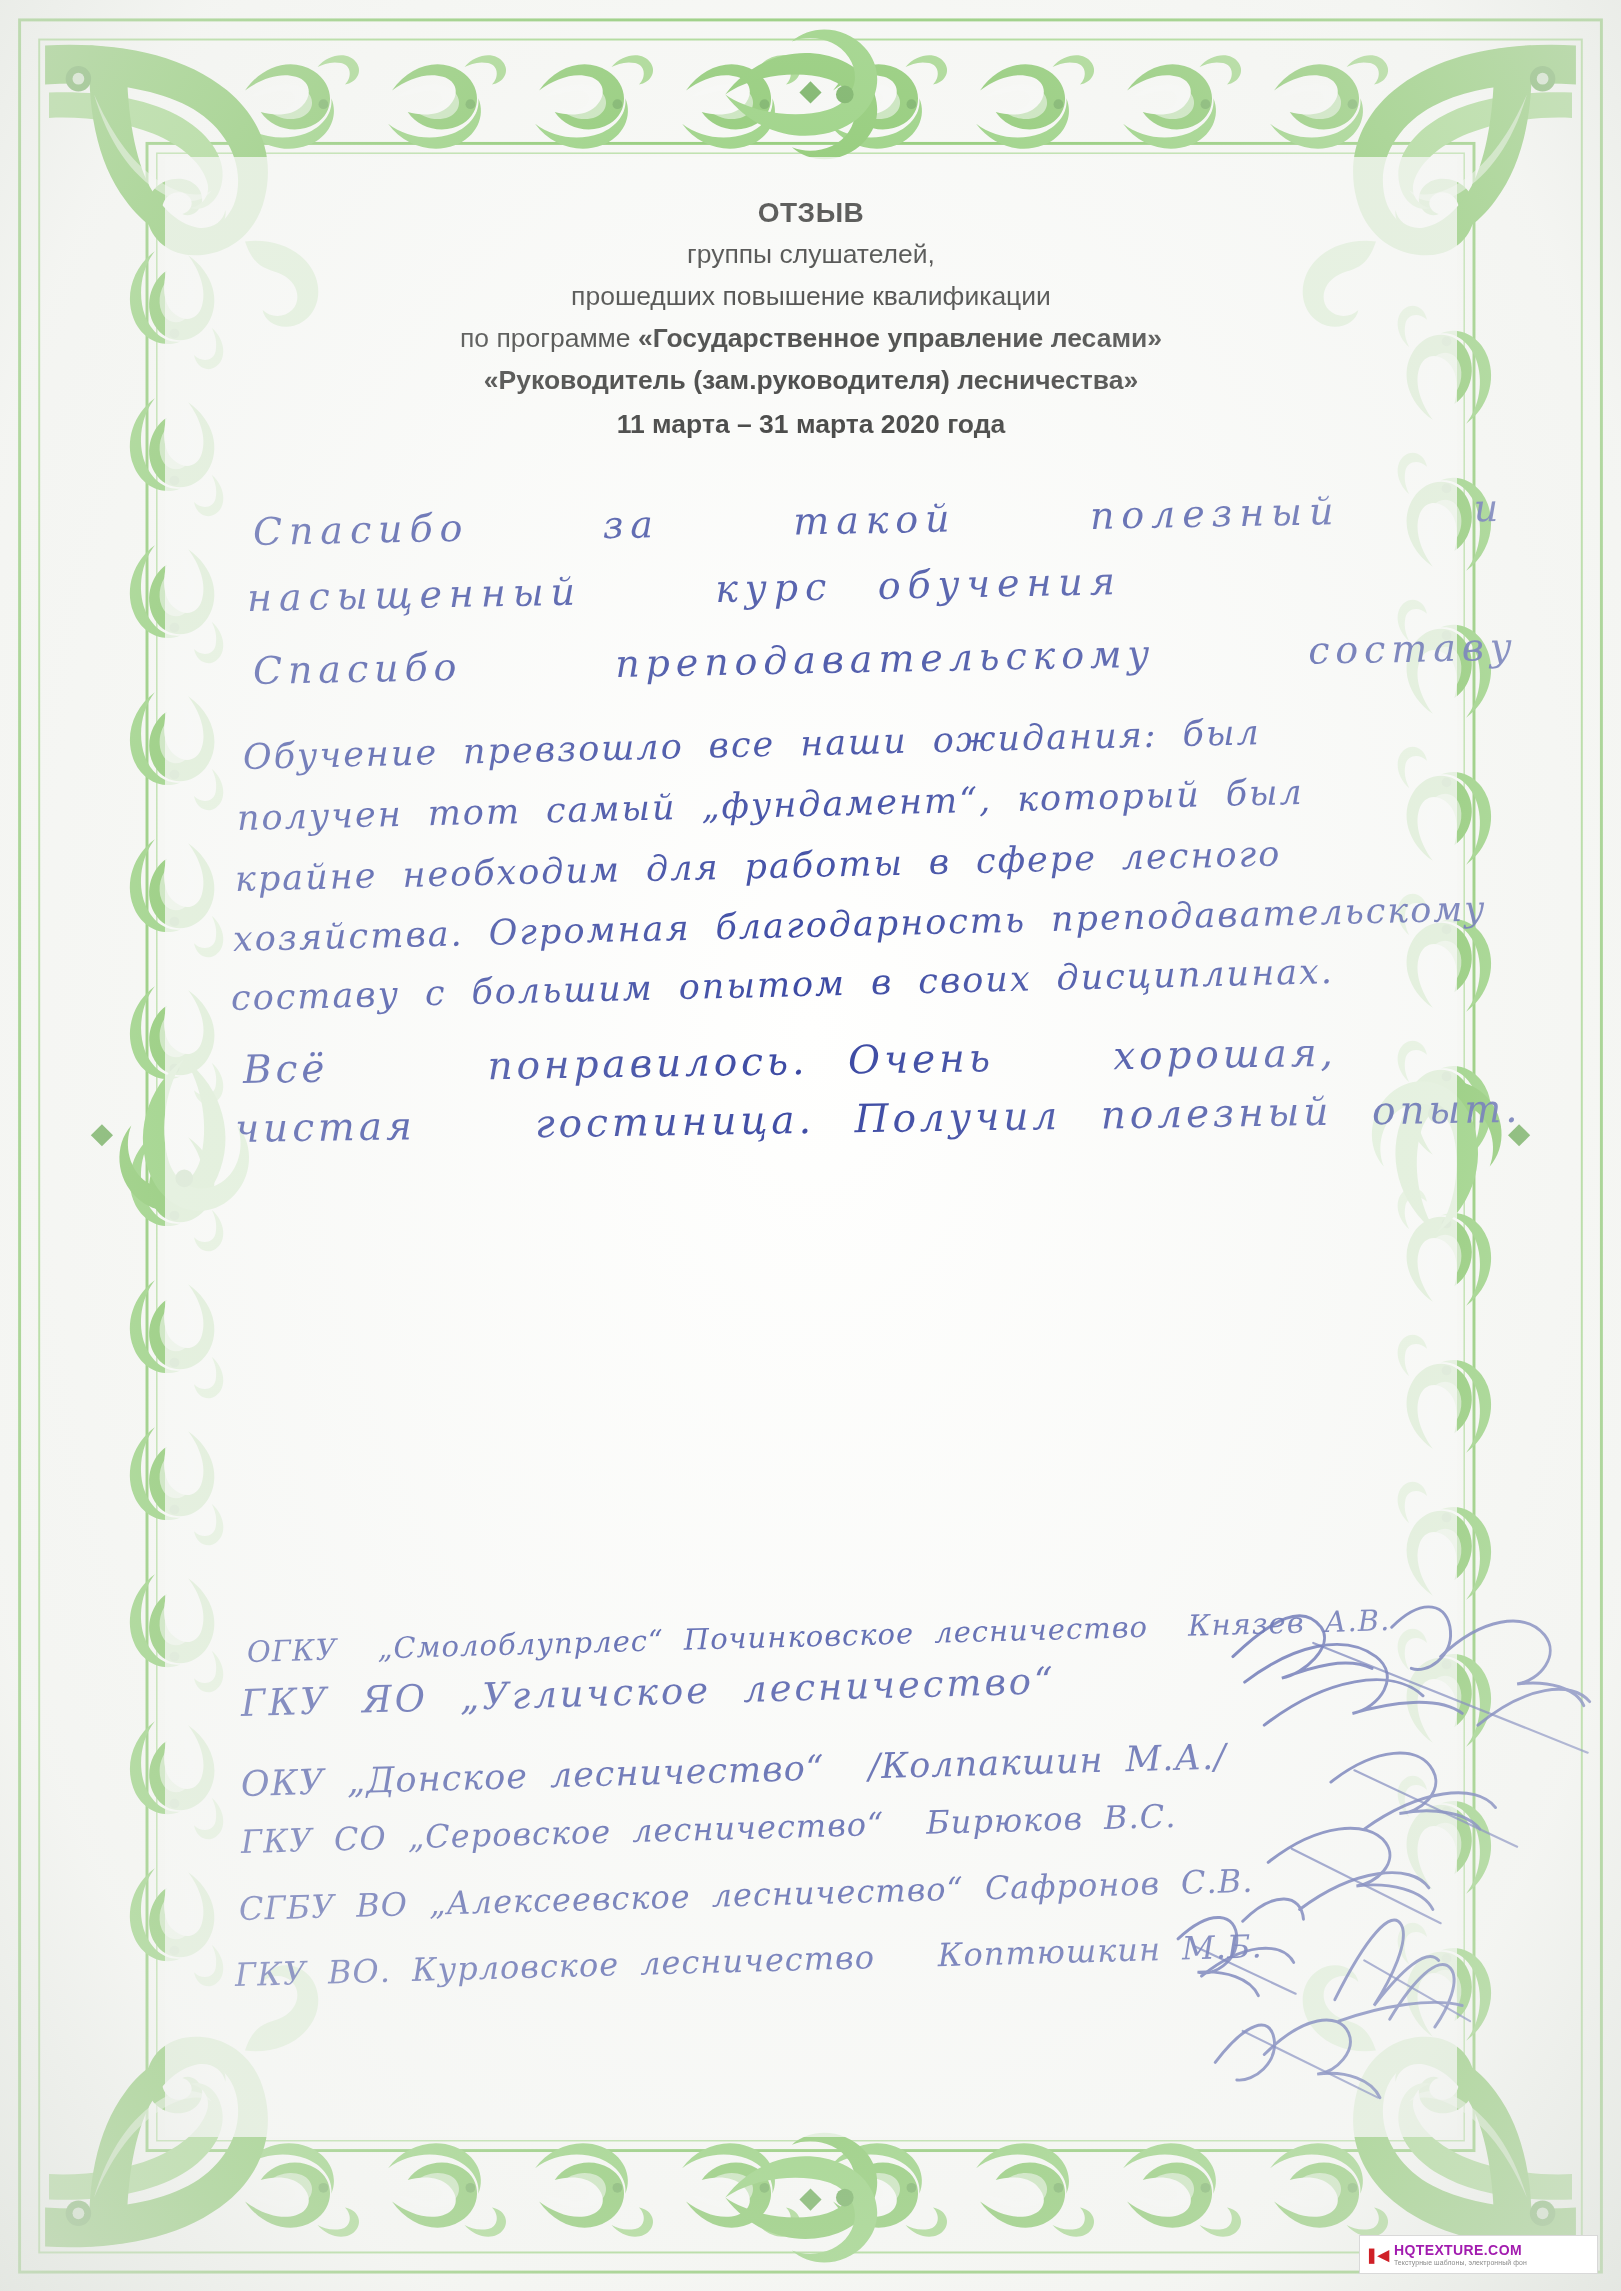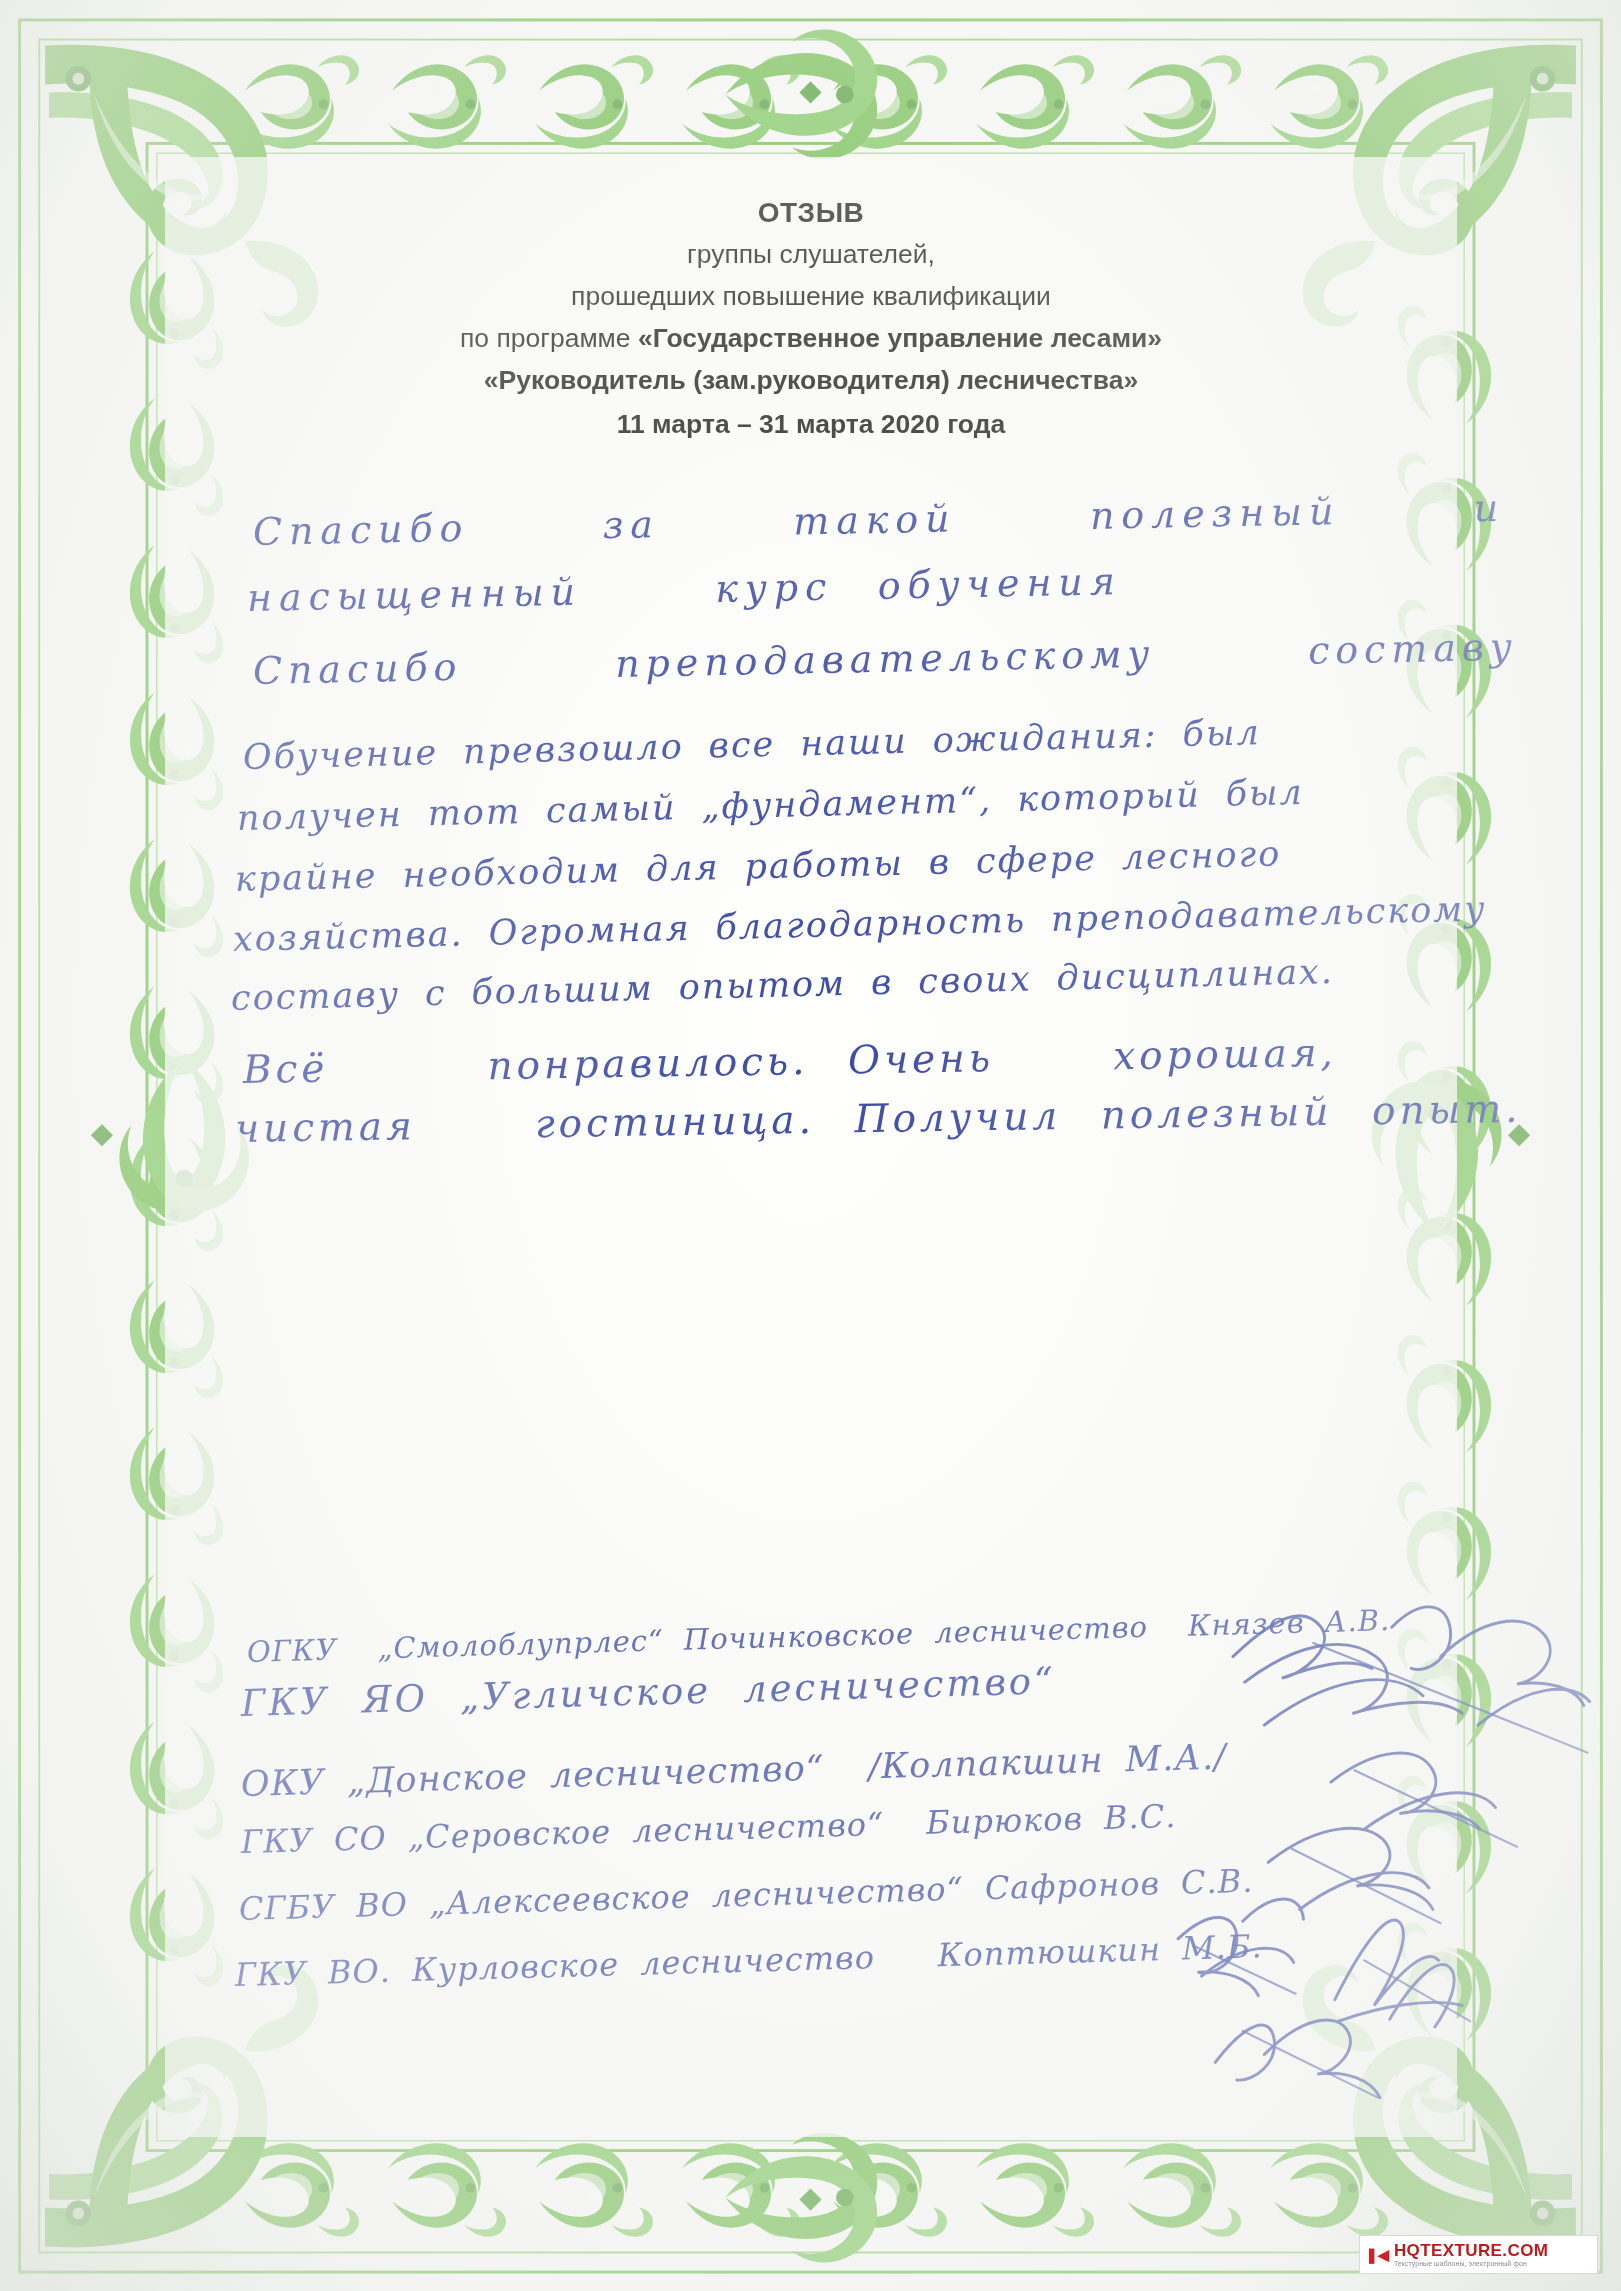--- a/index.html
+++ b/index.html
@@ -182,23 +182,23 @@
     font-weight: bold;
     line-height: 1;
     margin-right: 4.9px;
   }
   #watermark .wm-text {
     display: flex;
     flex-direction: column;
     justify-content: center;
   }
   #watermark .wm-title {
-    font-size: 17px;
+    font-size: 14px;
     font-weight: bold;
-    color: #b91c1c;
+    color: #a21caf;
     letter-spacing: 0.4px;
     line-height: 1.1;
   }
   #watermark .wm-sub {
     font-size: 6.9px;
     color: #8a8a8a;
     letter-spacing: 0.1px;
     line-height: 1.1;
   }
 </style>

